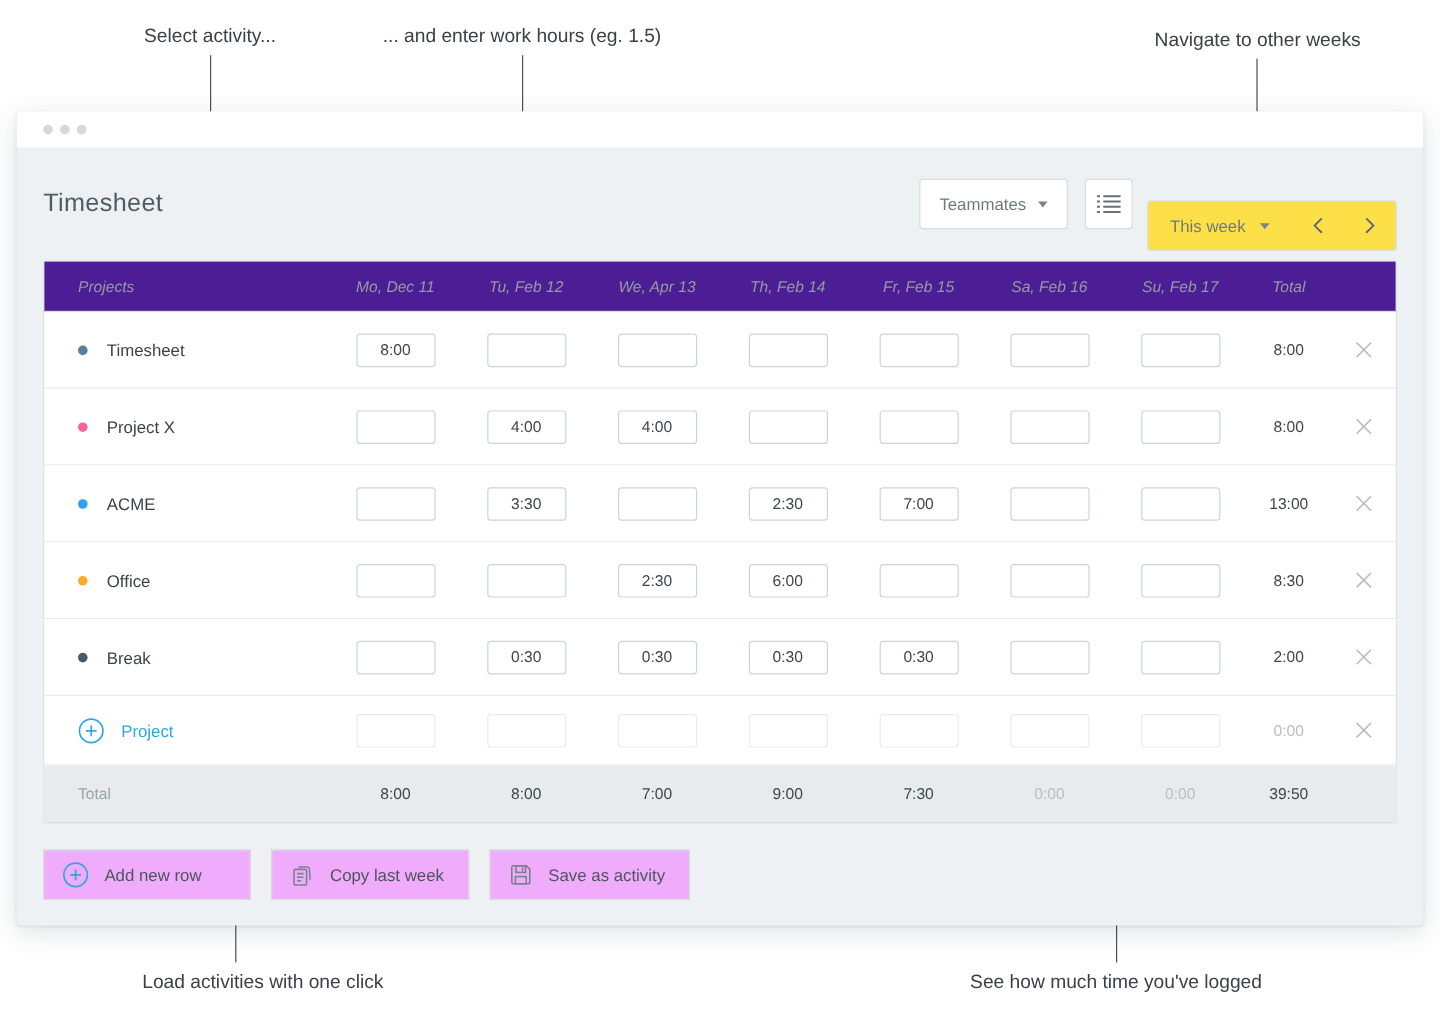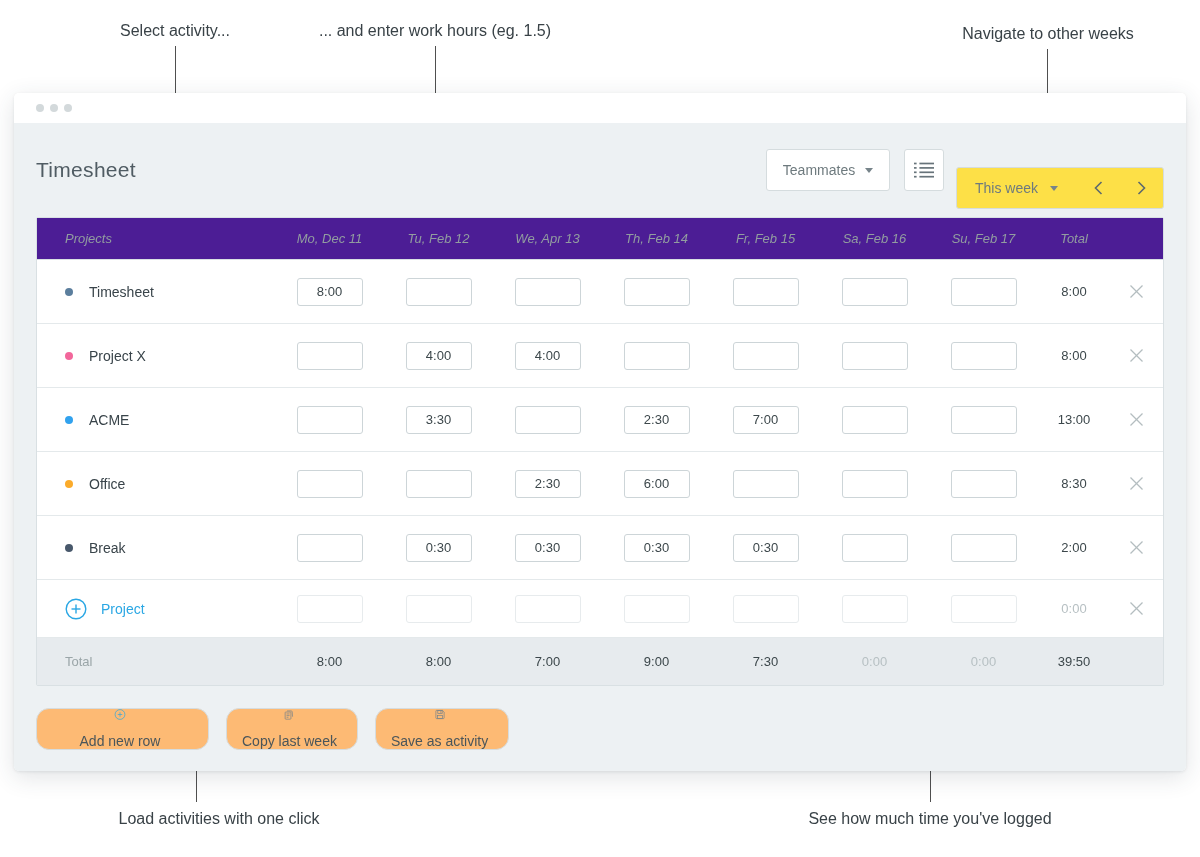--- a/index.html
+++ b/index.html
@@ -70,23 +70,23 @@
   .add-link .lbl { font-size:14px; color:#2aa7e4; }
   .muted { color:#b7c0c3 !important; }
   .tfoot { height:47px; background:#e7ebee; }
   .tfoot .foot-label { font-size:13px; color:#9aa5a8; }
   .tfoot .cell-day { color:#3c474b; }
   .tfoot .cell-total { color:#3c474b; }
   .xbtn { background:none; border:none; cursor:pointer; display:flex; padding:4px; }
 
   
   .actions { display:flex; margin-top:22px; }
-  .action-btn { height:42px; background:#fdba74; border:1px solid #d6dcde;
-    border-radius:13px; display:flex; align-items:center; gap:13px;
-    padding:0 20px 0 15px; font-size:14px; color:#4b565a; cursor:pointer;flex-direction:column; }
+  .action-btn { height:42px; background:#f0abfc; border:1px solid #d6dcde;
+    border-radius:0; display:flex; align-items:center; gap:13px;
+    padding:0 20px 0 15px; font-size:14px; color:#4b565a; cursor:pointer; }
   .action-btn + .action-btn { margin-left:17px; }
   .action-btn:first-child { width:173px; }
 </style>
 </head>
 <body>
 
 <div class="stage">
 
   <div class="ann-label" style="left:175px; top:22px;">Select activity...</div>
   <div class="ann-line" style="left:175px; top:46px; height:238px;"></div>

